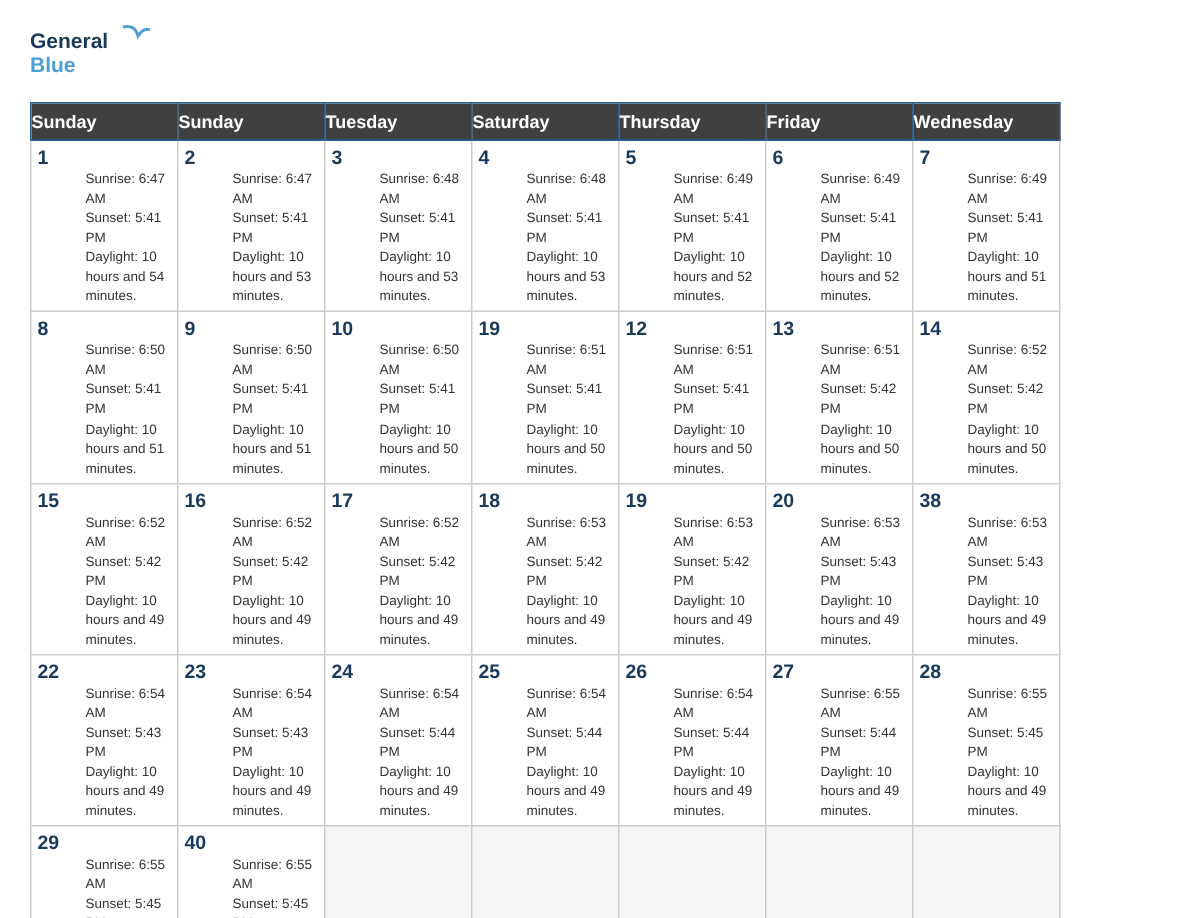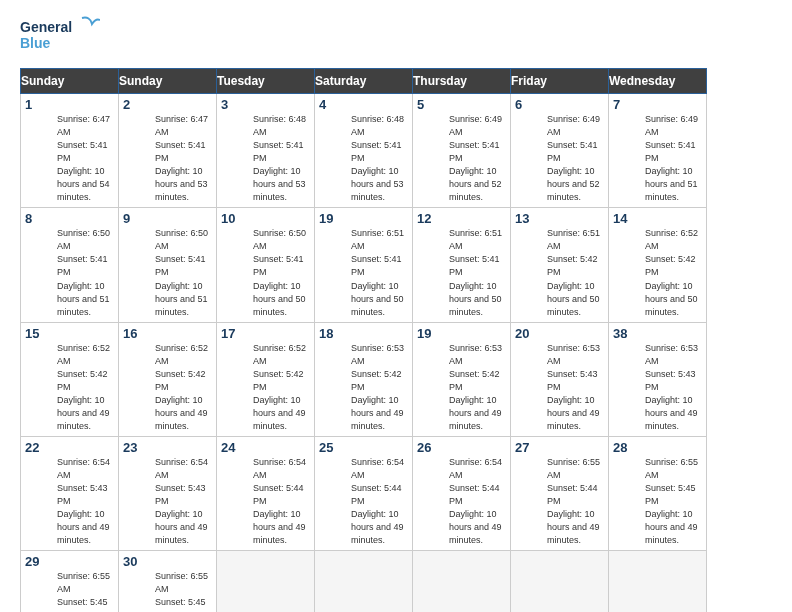--- a/index.html
+++ b/index.html
@@ -234,21 +234,21 @@
             <span class="day-num">28</span>
             <div class="day-info">Sunrise: 6:55 AM<br>Sunset: 5:45 PM<br>Daylight: 10 hours and 49 minutes.</div>
           </td>
         </tr>
         <tr class="last-row">
           <td>
             <span class="day-num">29</span>
             <div class="day-info">Sunrise: 6:55 AM<br>Sunset: 5:45 PM<br>Daylight: 10 hours and 50 minutes.</div>
           </td>
           <td>
-            <span class="day-num">30</span>
+            <span class="day-num">40</span>
             <div class="day-info">Sunrise: 6:55 AM<br>Sunset: 5:45 PM<br>Daylight: 10 hours and 50 minutes.</div>
           </td>
           <td class="empty"></td>
           <td class="empty"></td>
           <td class="empty"></td>
           <td class="empty"></td>
           <td class="empty"></td>
         </tr>
       </tbody>
   </table>

